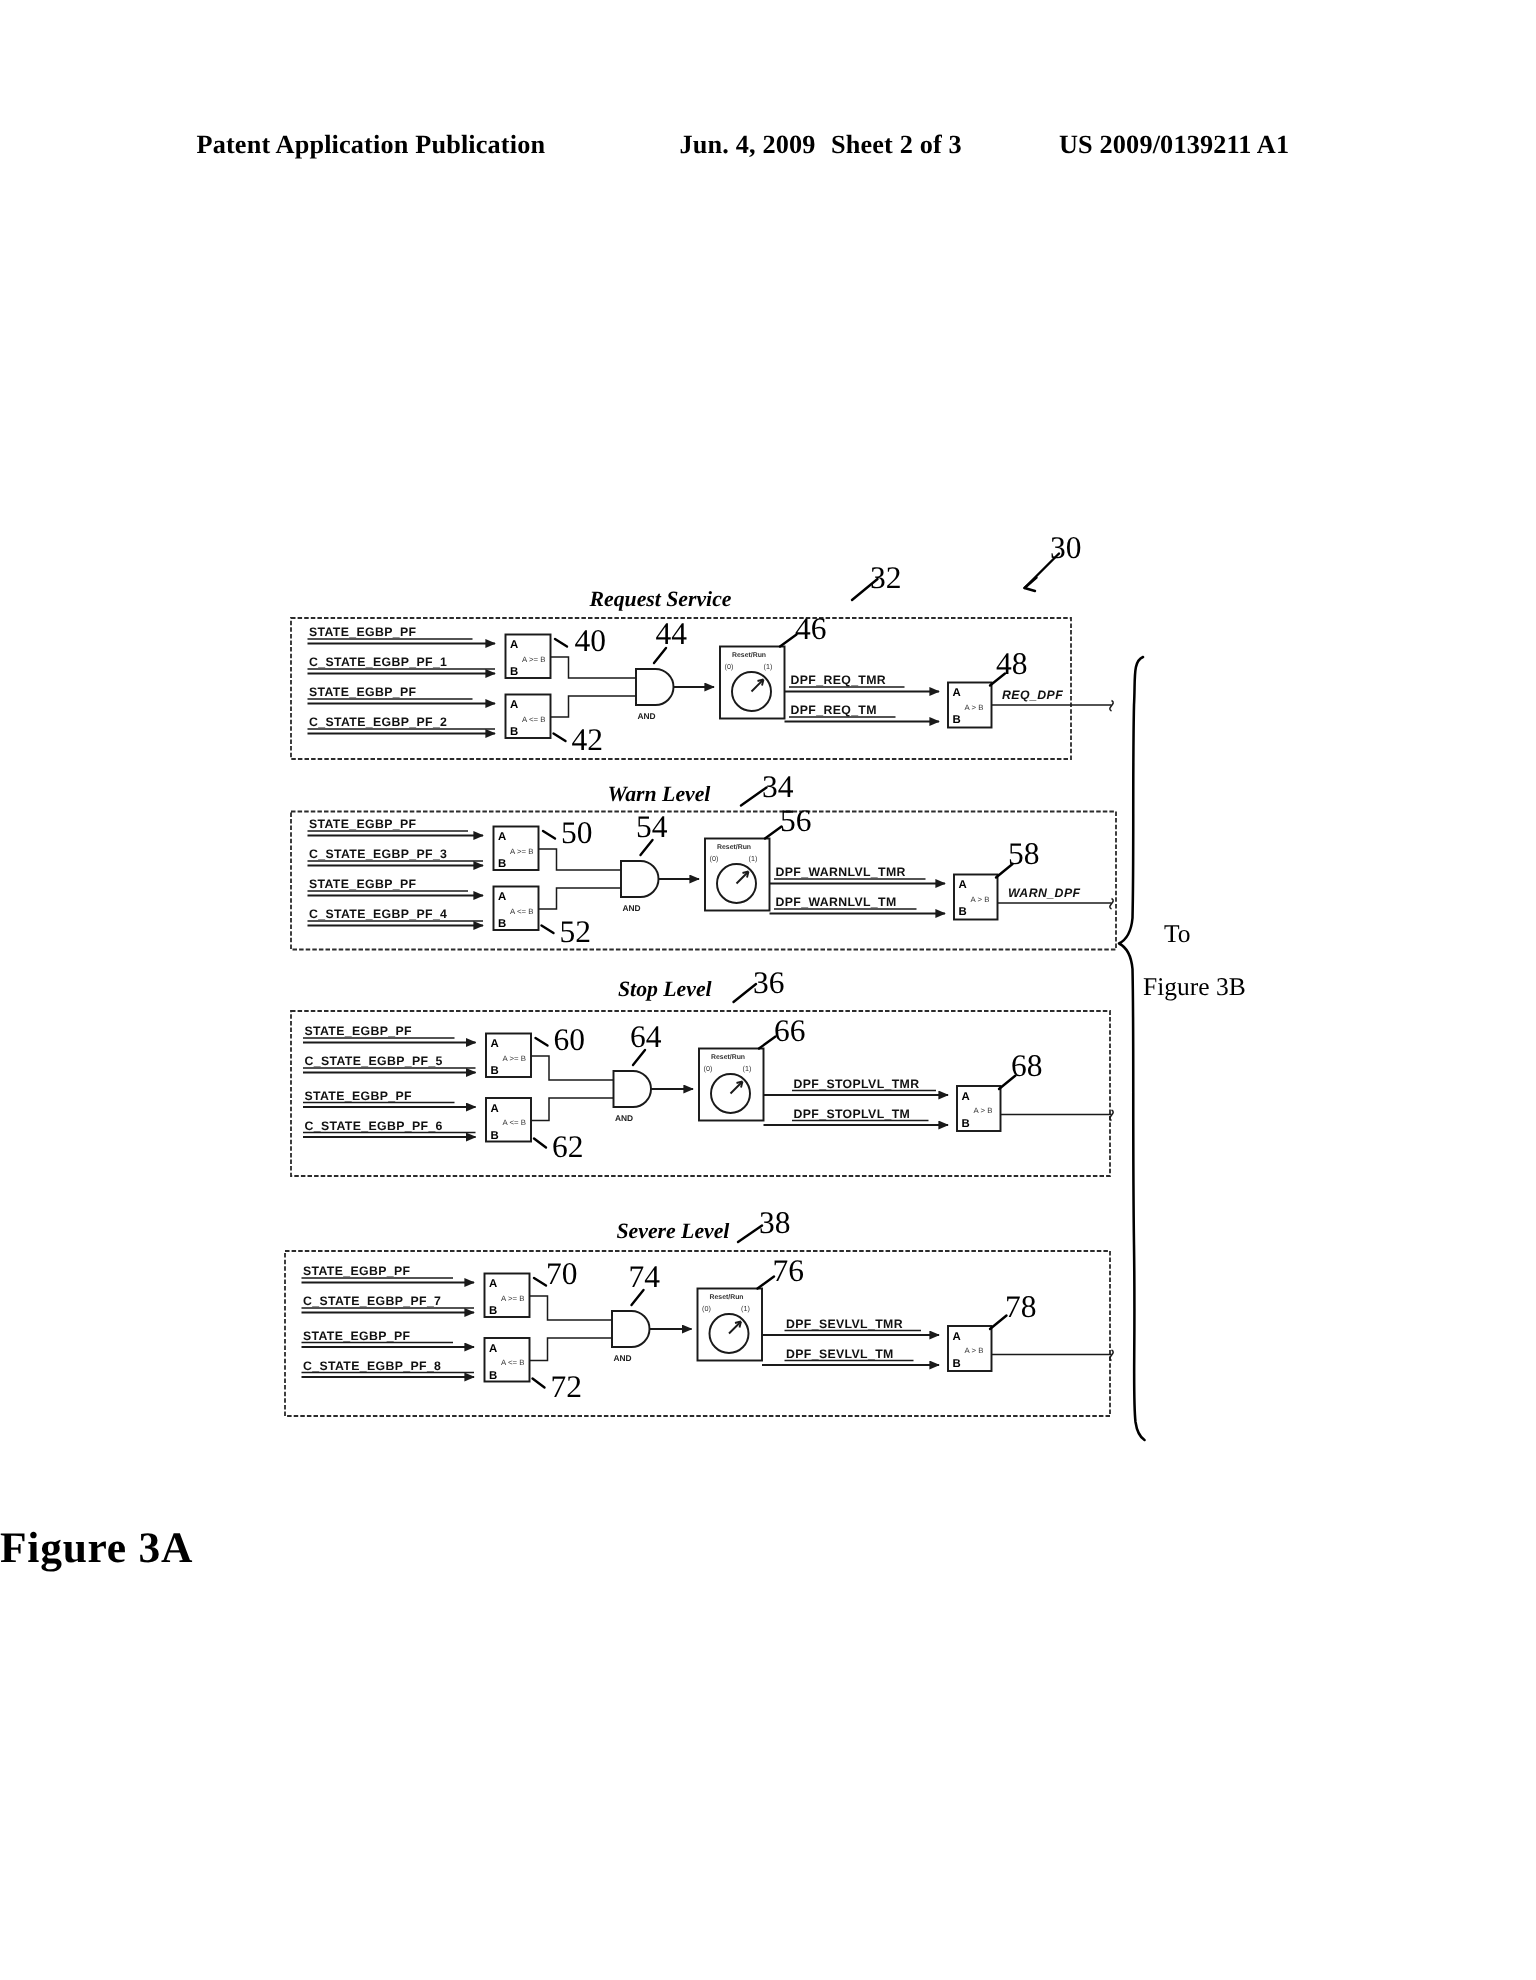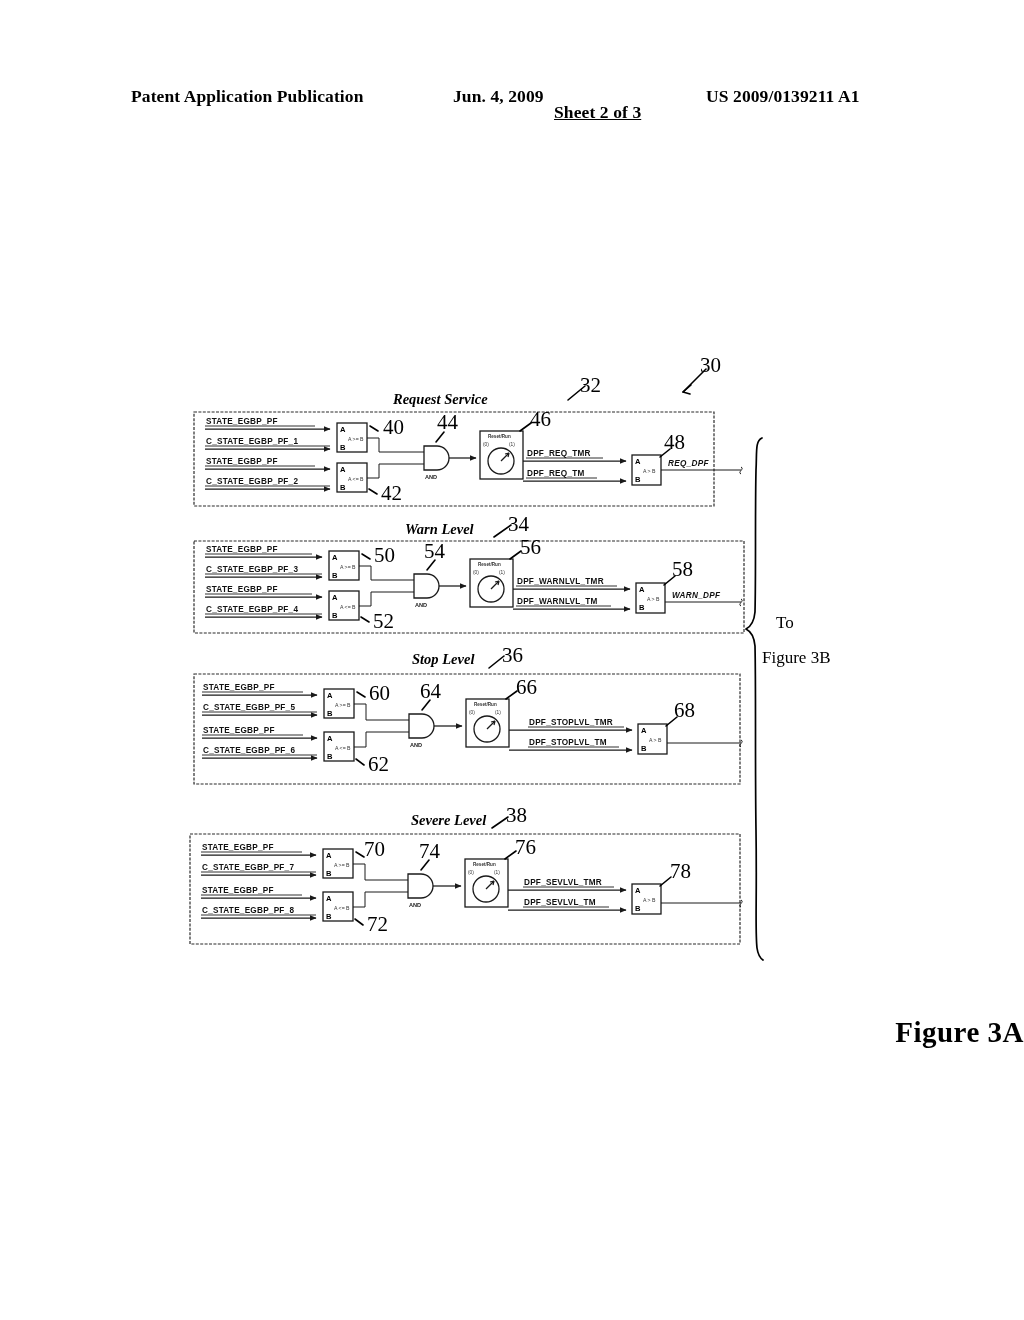--- a/index.html
+++ b/index.html
@@ -24,30 +24,30 @@
     left: 0;
     width: 1024px;
     height: 26px;
     font-family: "Liberation Serif", serif;
     font-weight: bold;
     font-size: 17.5px;
     letter-spacing: 0.1px;
   }
   .ph-pub   { position: absolute; left: 131px; top: 0; white-space: nowrap; }
   .ph-date  { position: absolute; left: 453px; top: 0; white-space: nowrap; }
-  .ph-sheet { position: absolute; left: 554px; top: 16px; white-space: nowrap; text-decoration: underline; }
+  .ph-sheet { position: absolute; left: 554px; top: 0; white-space: nowrap; }
   .ph-pat   { position: absolute; left: 706px; top: 0; white-space: nowrap; }
 
   
   .fig-caption {
     position: absolute;
     left: 0;
     top: 1016px;
     width: 1024px;
-    text-align: right;
+    text-align: left;
     font-family: "Liberation Serif", serif;
     font-weight: bold;
     font-size: 29px;
     letter-spacing: 0.5px;
   }
 
   
   #drawing {
     position: absolute;
     left: 0;

